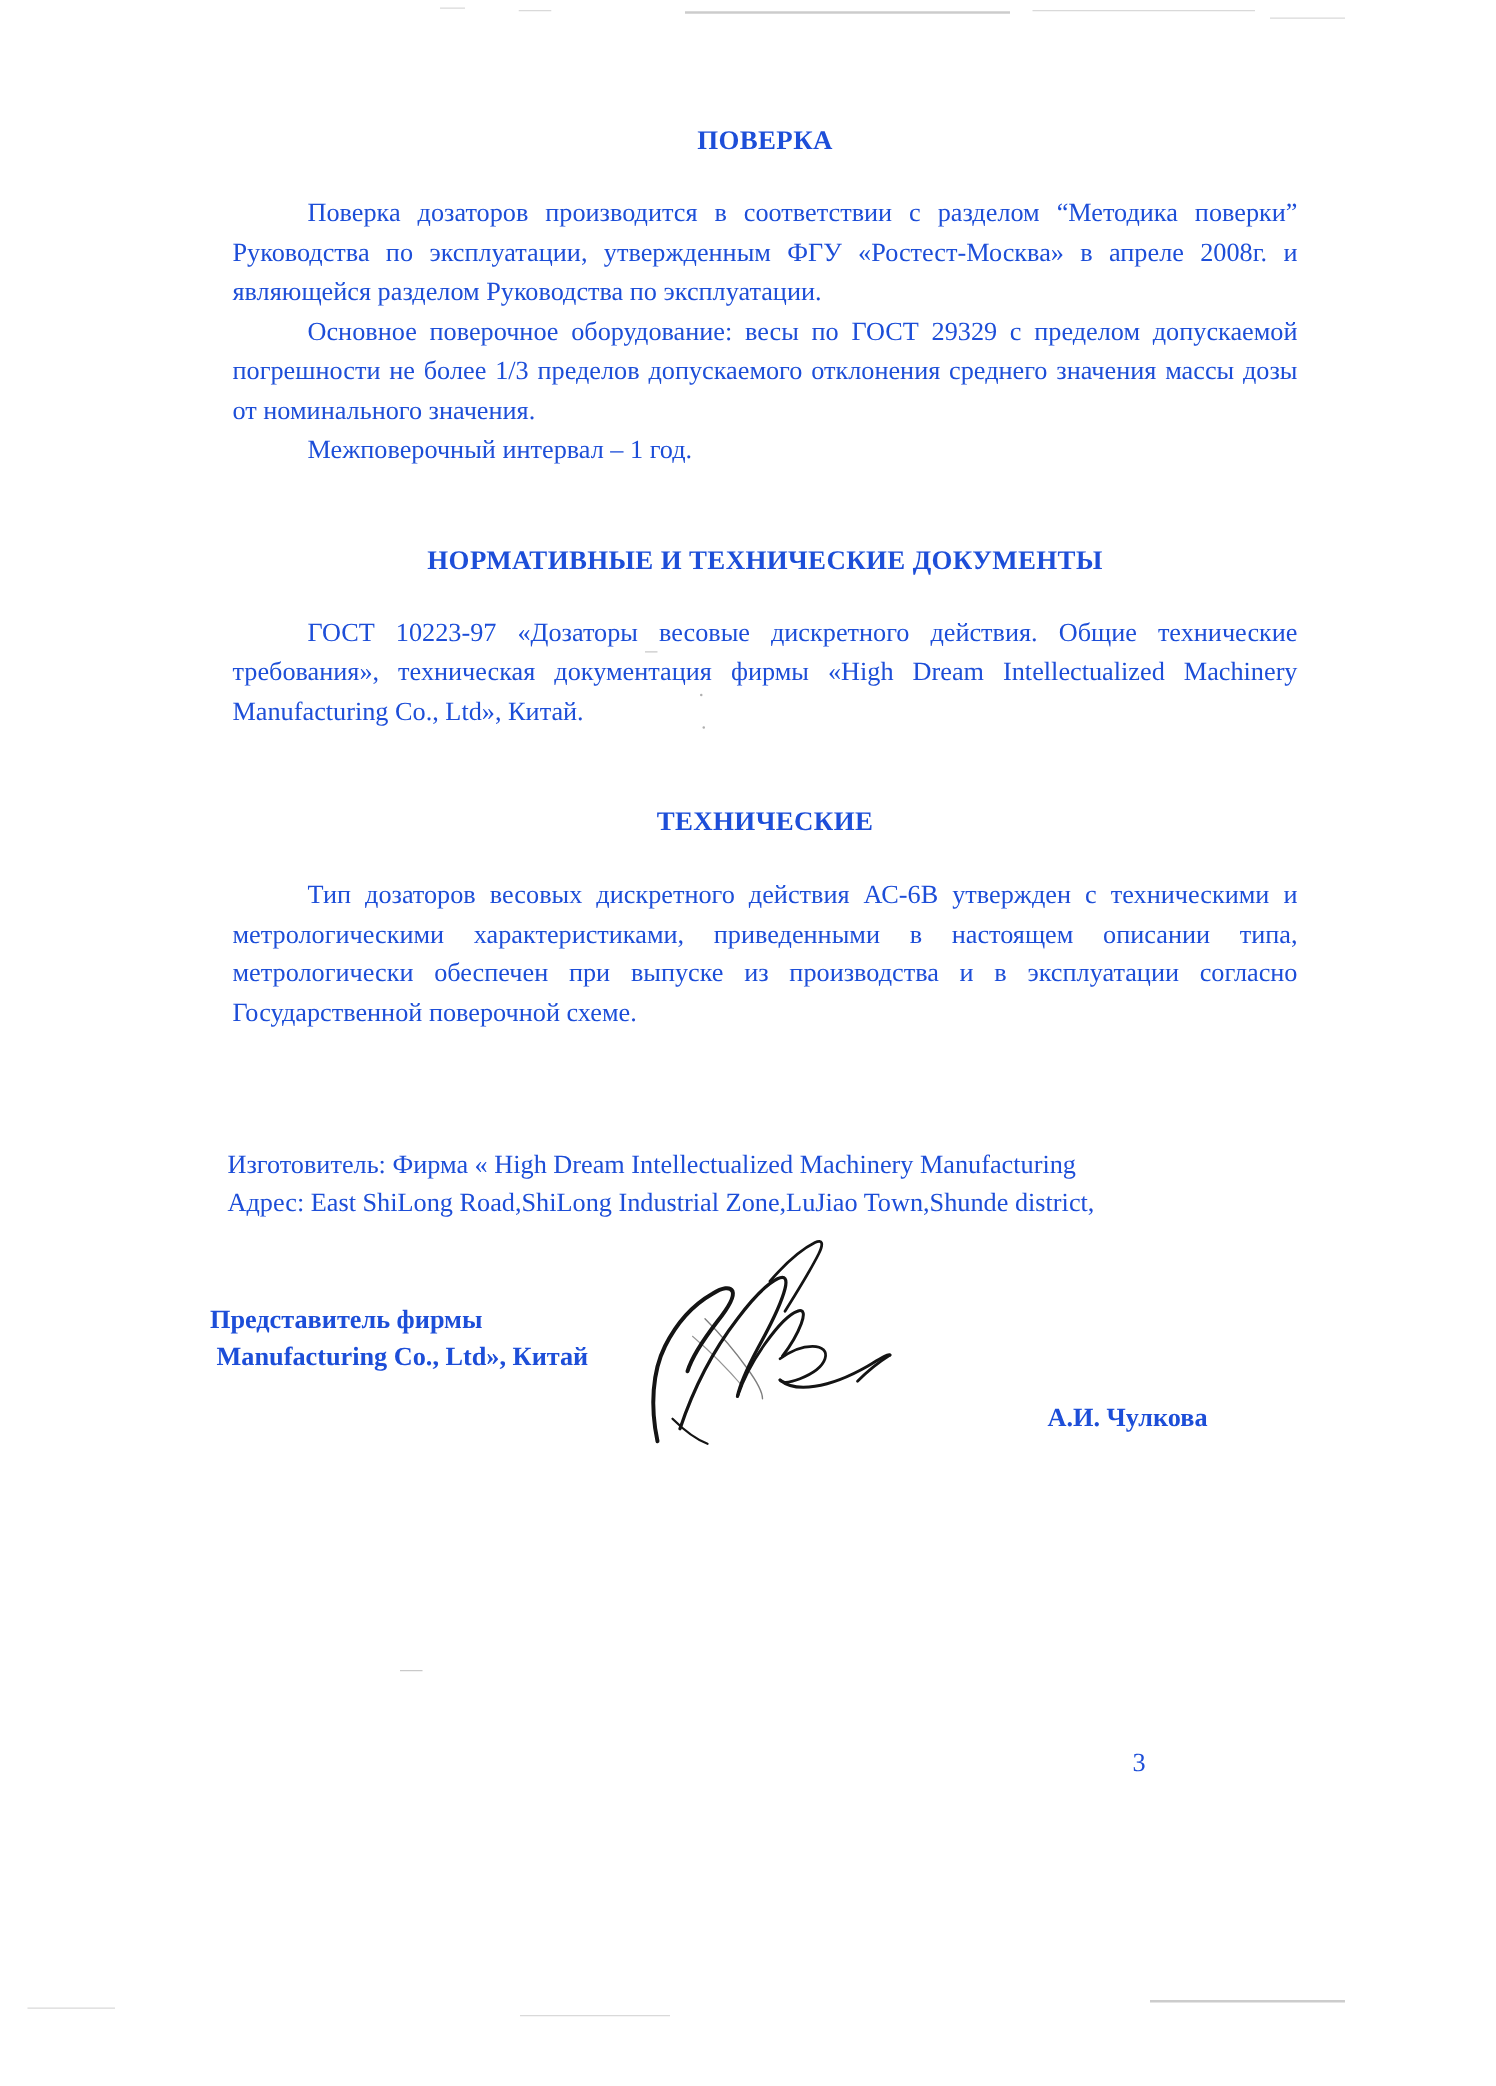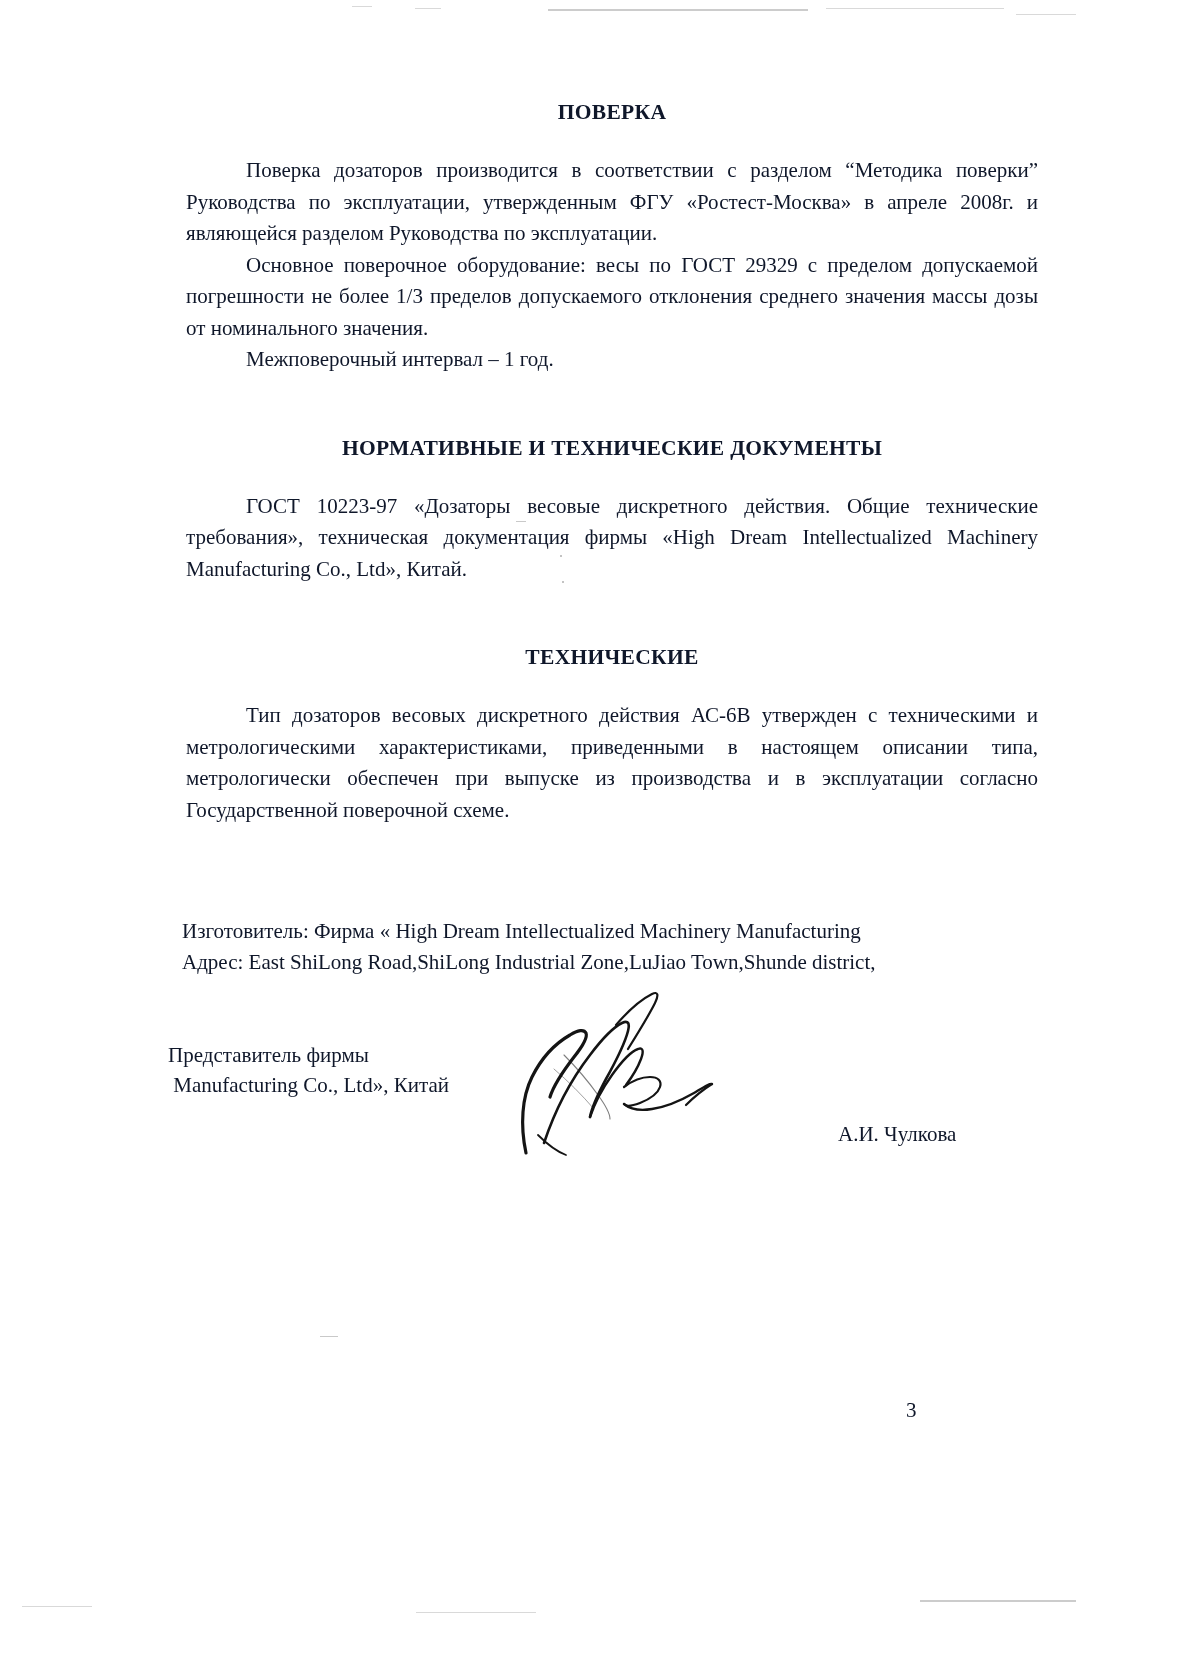--- a/index.html
+++ b/index.html
@@ -7,21 +7,21 @@
     padding: 0;
     background: #ffffff;
   }
   .page {
     position: relative;
     width: 1197px;
     height: 1669px;
     background: #ffffff;
     overflow: hidden;
     font-family: "Liberation Serif", "DejaVu Serif", serif;
-    color: #0f172a;
+    color: #1d4ed8;
   }
 
   
   .scan-mark {
     position: absolute;
     background: #b9b9b9;
     height: 1px;
     opacity: .55;
   }
   .scan-mark.thick { height: 2px; background: #9a9a9a; opacity: .5; }
@@ -63,20 +63,21 @@
   .block-lines div { white-space: pre; }
   .gap-m  { height: 30px; }
   .gap-xl { height: 60px; }
 
   .sig-area {
     position: absolute;
     left: 168px;
     top: 1040px;
     width: 880px;
     height: 140px;
+    font-weight: bold;
   }
   .sig-block {
     position: absolute;
     left: 0;
     top: 0;
     font-size: 21px;
     line-height: 30px;
   }
   .sig-block div { white-space: pre; }
   .sig-name {

